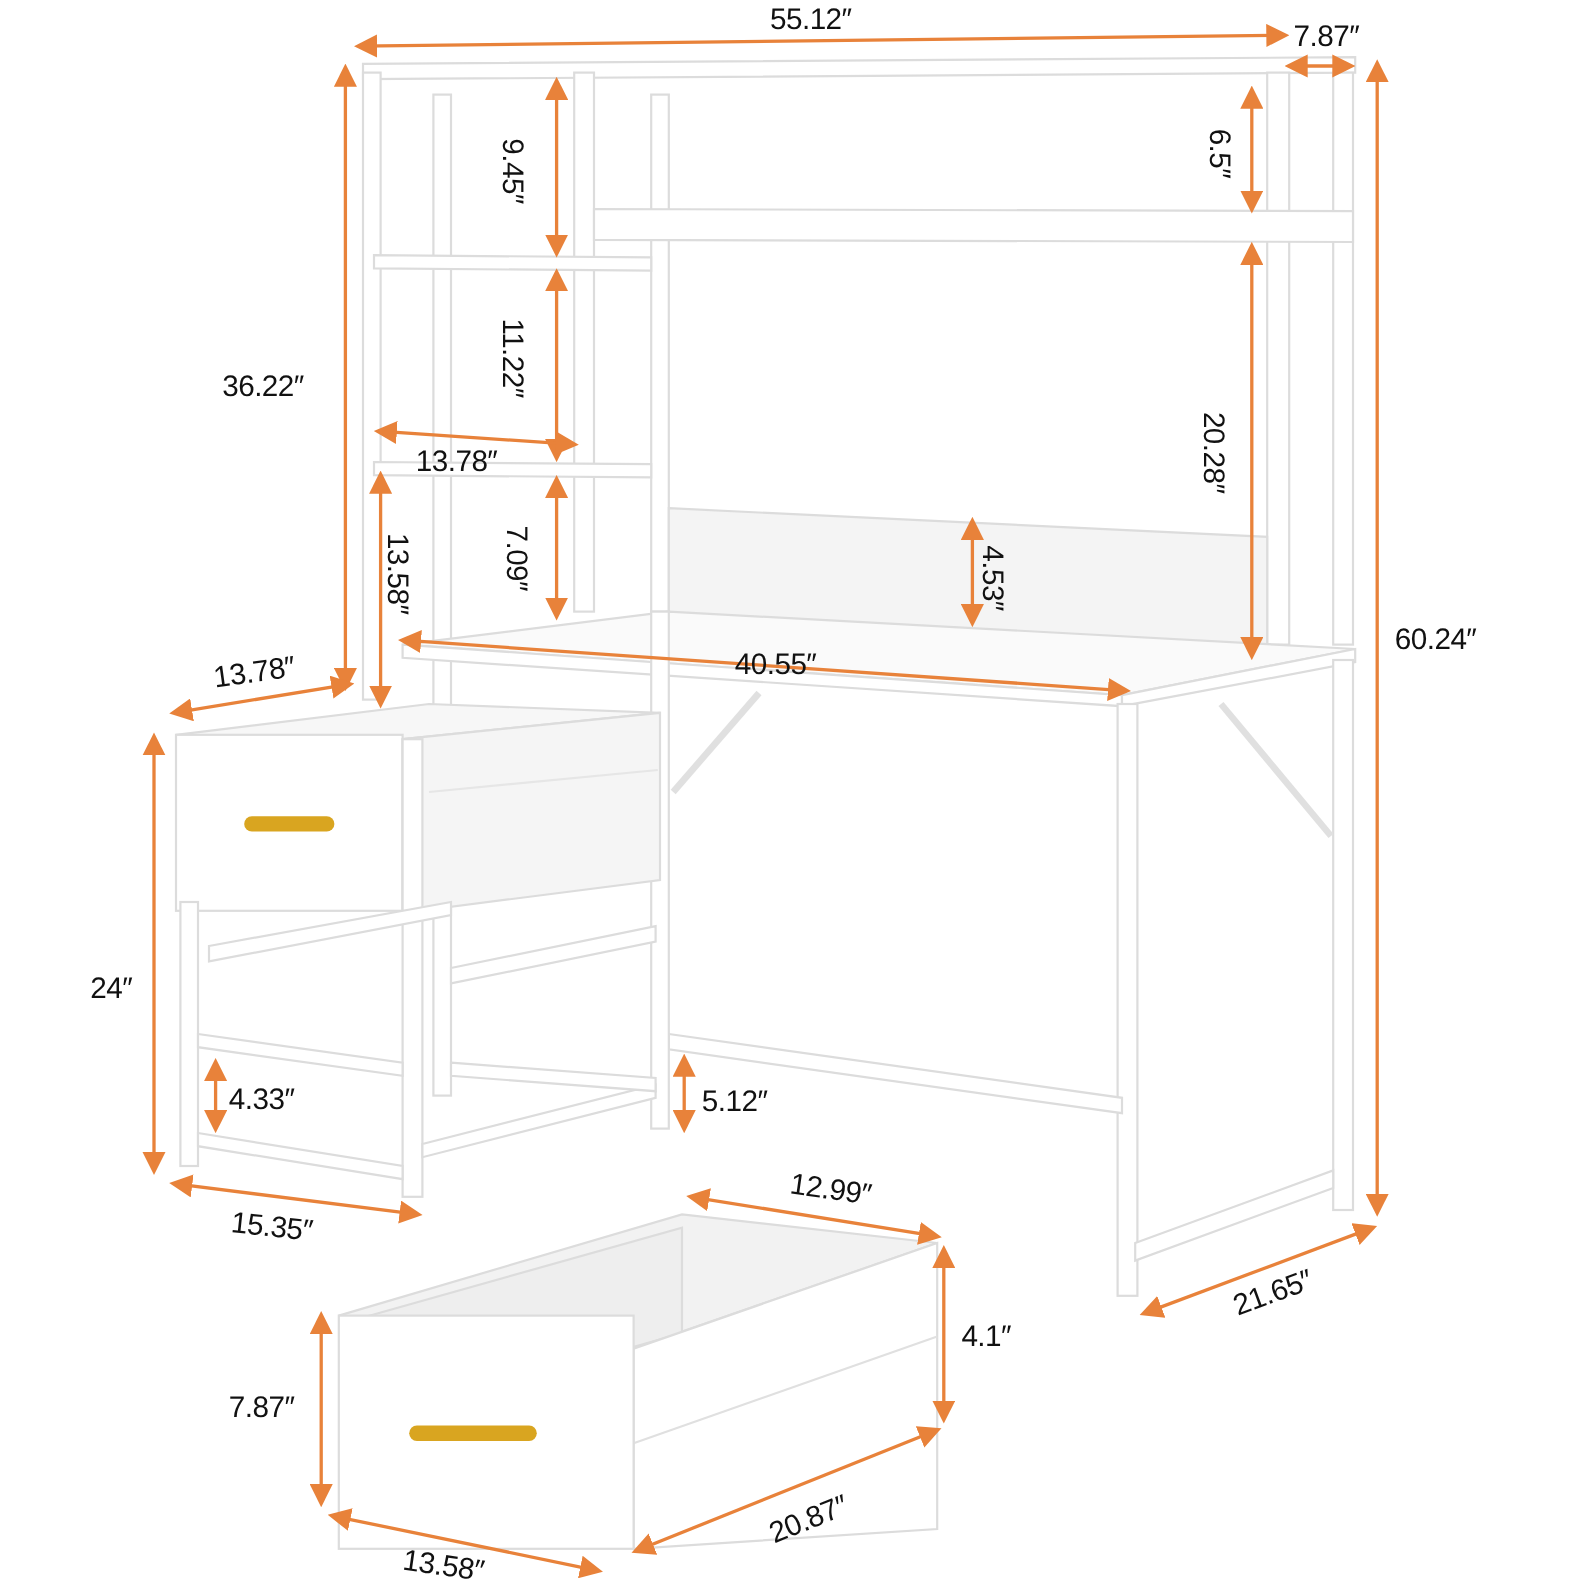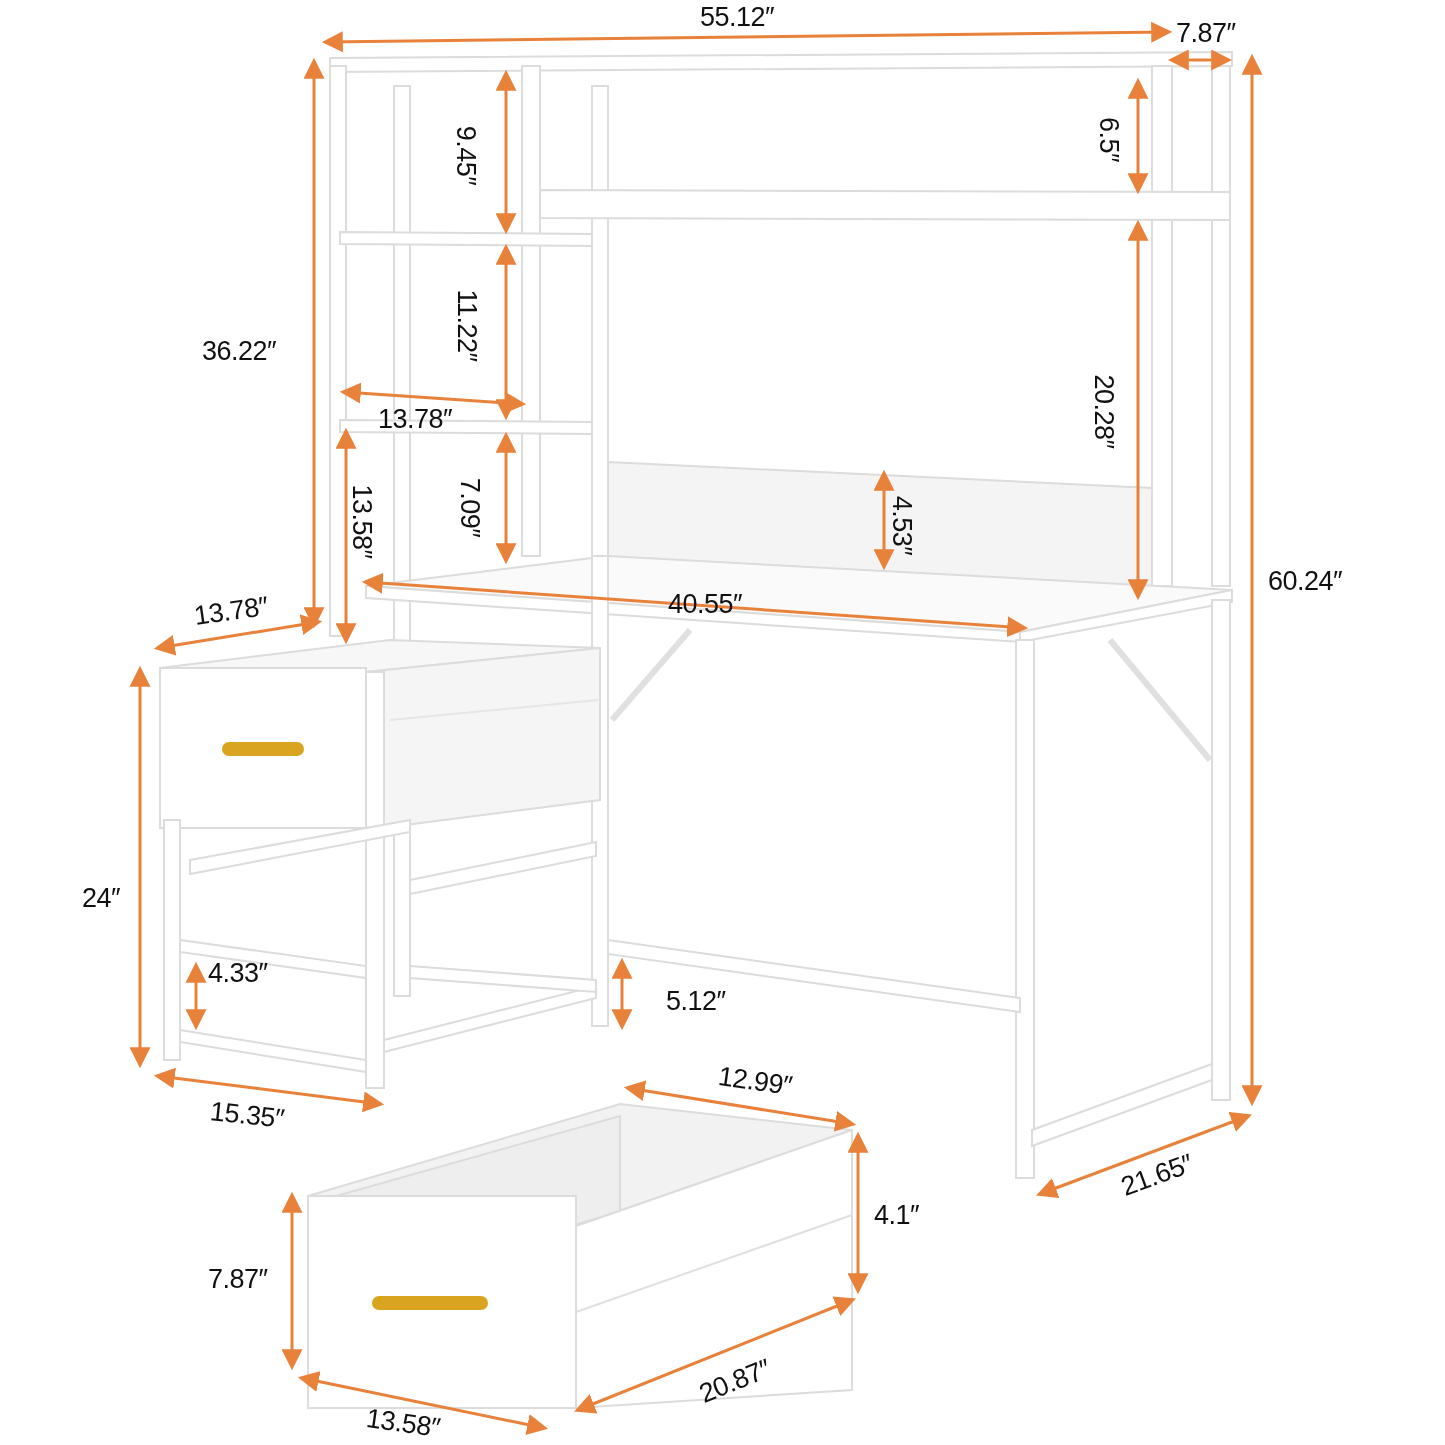--- a/index.html
+++ b/index.html
@@ -115,22 +115,22 @@
 <span class="lbl" style="left:430px;top:312px;transform:rotate(90deg);">11.22″</span>
 <span class="lbl" style="left:378px;top:406px;">13.78″</span>
 <span class="lbl" style="left:440px;top:494px;transform:rotate(90deg);">7.09″</span>
 <span class="lbl" style="left:324px;top:508px;transform:rotate(90deg);">13.58″</span>
 <span class="lbl" style="left:1086px;top:126px;transform:rotate(90deg);">6.5″</span>
 <span class="lbl" style="left:1066px;top:398px;transform:rotate(90deg);">20.28″</span>
 <span class="lbl" style="left:872px;top:512px;transform:rotate(90deg);">4.53″</span>
 <span class="lbl" style="left:668px;top:591px;">40.55″</span>
 <span class="lbl" style="left:194px;top:598px;transform:rotate(-8deg);">13.78″</span>
 <span class="lbl" style="left:82px;top:885px;">24″</span>
-<span class="lbl" style="left:208px;top:960px;">4.33″</span>
-<span class="lbl" style="left:638px;top:988px;margin-left:28px;">5.12″</span>
+<span class="lbl" style="left:208px;top:986px;">4.33″</span>
+<span class="lbl" style="left:638px;top:988px;">5.12″</span>
 <span class="lbl" style="left:210px;top:1102px;transform:rotate(6deg);">15.35″</span>
 <span class="lbl" style="left:1120px;top:1162px;transform:rotate(-20deg);">21.65″</span>
 <span class="lbl" style="left:718px;top:1068px;transform:rotate(8deg);">12.99″</span>
 <span class="lbl" style="left:874px;top:1202px;">4.1″</span>
 <span class="lbl" style="left:208px;top:1266px;">7.87″</span>
 <span class="lbl" style="left:698px;top:1368px;transform:rotate(-22deg);">20.87″</span>
 <span class="lbl" style="left:366px;top:1410px;transform:rotate(8deg);">13.58″</span>
 </div>
 
 </body></html>

